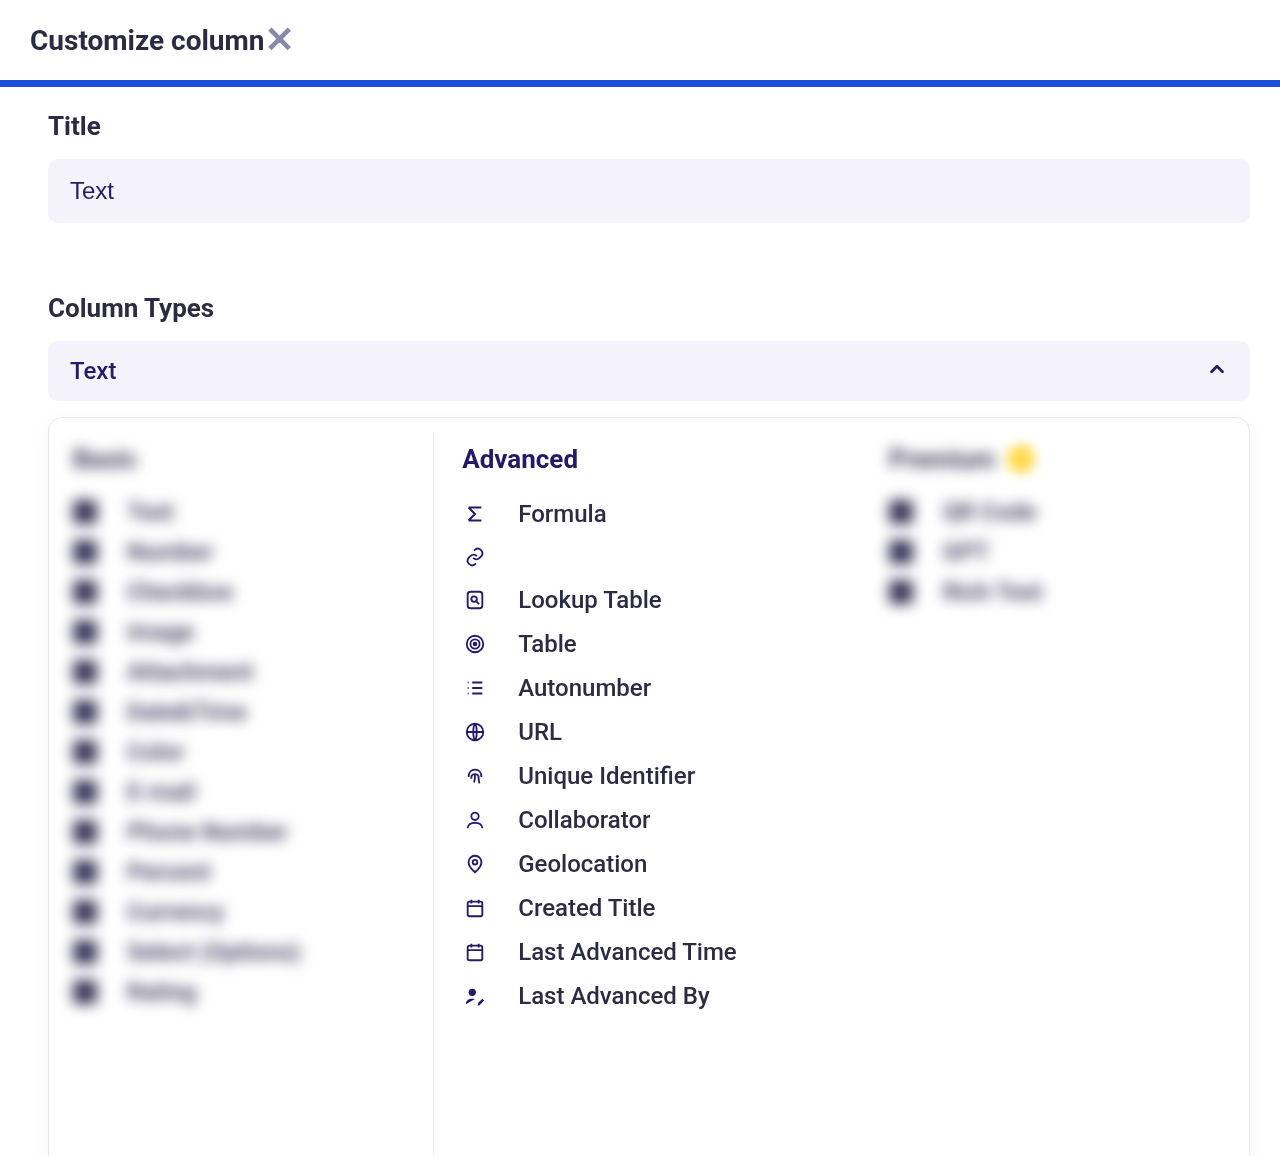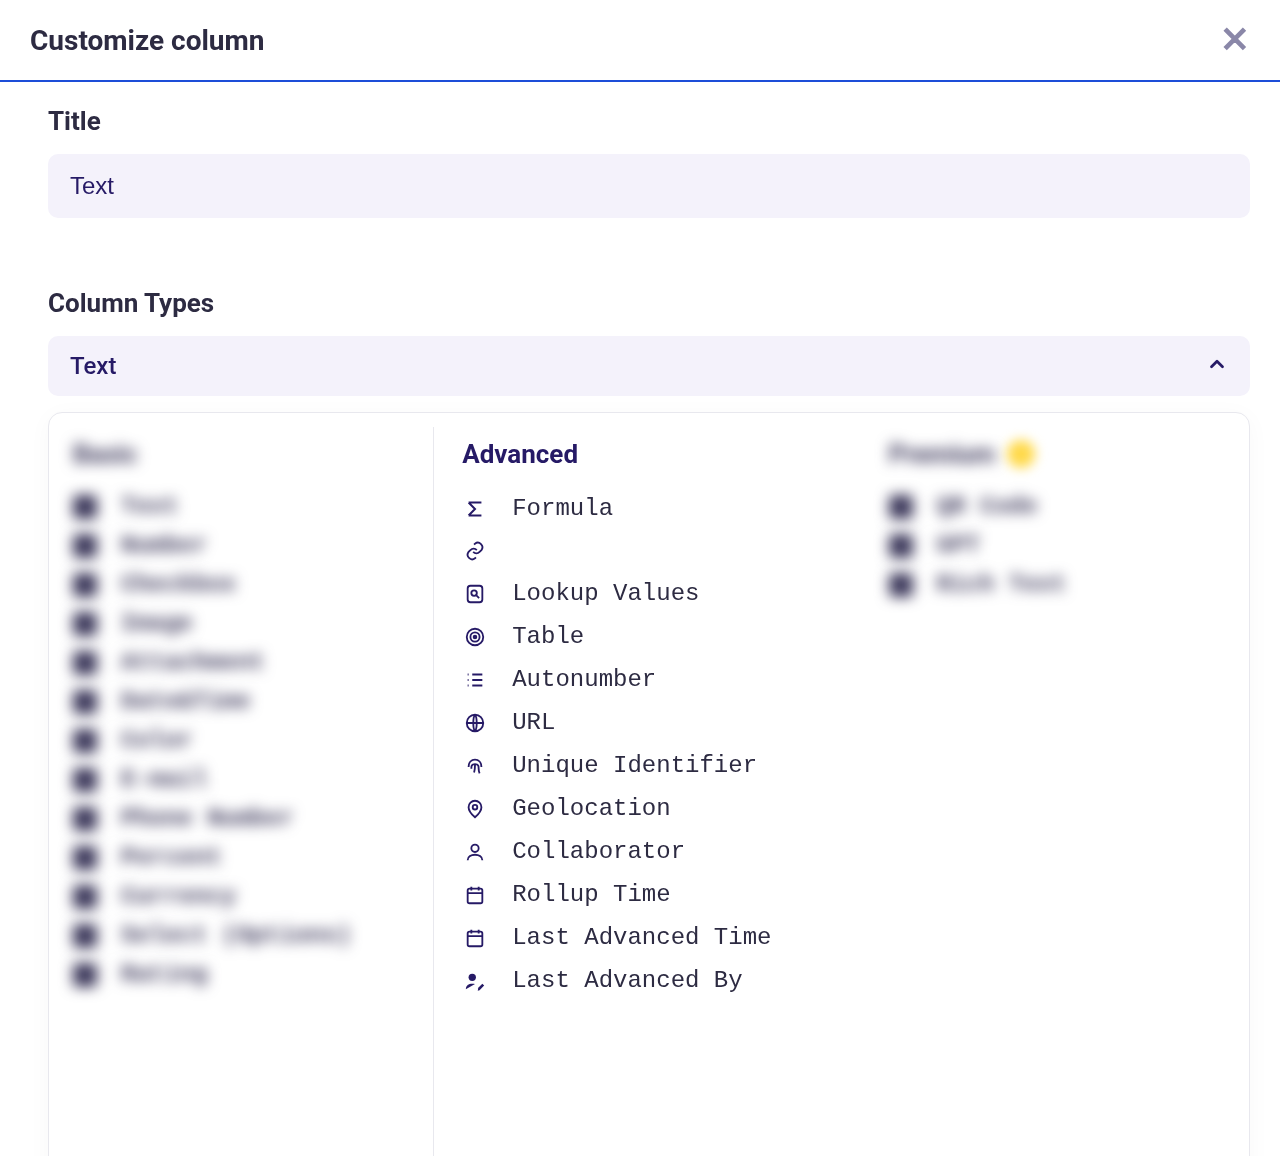--- a/index.html
+++ b/index.html
@@ -12,24 +12,23 @@
     overflow: hidden;
   }
   .modal {
     background: #fff;
     width: 100%;
     height: 100%;
     padding: 0;
   }
   .modal-header {
     display: flex;
-    justify-content: space-between;
     align-items: center;
     padding: 22px 30px 22px 30px;
-    border-bottom: 2px solid #1d4ed8;
+    border-bottom: 7px solid #1d4ed8;
   }
   .modal-title {
     font-size: 28px;
     font-weight: 700;
     color: #2d2b42;
   }
   .close-btn {
     font-size: 36px;
     font-weight: 800;
     color: #8a87a8;
@@ -119,24 +118,23 @@
   .premium-star {
     width: 28px;
     height: 28px;
     background: #ffd94a;
     border-radius: 50%;
     filter: blur(6px);
   }
   .type-item {
     display: flex;
     align-items: center;
-    gap: 24px;
+    gap: 30px;
     padding: 8px 0;
     cursor: pointer;
-    font-family: Liberation Mono, monospace;
   }
   .type-item.blur {
     filter: blur(7px);
     padding: 6px 0;
   }
   .type-icon {
     width: 26px;
     height: 26px;
     display: inline-flex;
     align-items: center;
@@ -265,21 +263,21 @@
             </span>
         </div>
         <div class="type-item">
           <span class="type-icon">
               <svg viewBox="0 0 24 24" fill="none" stroke="#261a66" stroke-width="2">
                 <rect x="4" y="3" width="16" height="18" rx="3"></rect>
                 <circle cx="11" cy="11" r="3"></circle>
                 <path d="M13.5 13.5l3 3"></path>
               </svg>
             </span>
-          <span class="type-label">Lookup Values</span>
+          <span class="type-label">Lookup Table</span>
         </div>
         <div class="type-item">
           <span class="type-icon">
               <svg viewBox="0 0 24 24" fill="none" stroke="#261a66" stroke-width="2">
                 <circle cx="12" cy="12" r="9"></circle>
                 <circle cx="12" cy="12" r="5"></circle>
                 <circle cx="12" cy="12" r="1.5" fill="#261a66"></circle>
               </svg>
             </span>
           <span class="type-label">Table</span>
@@ -305,43 +303,43 @@
           <span class="type-icon">
               <svg viewBox="0 0 24 24" fill="none" stroke="#261a66" stroke-width="2">
                 <path d="M12 11c0 3 0 5-1 8M8 15c0-3 0-5 4-5s4 2 4 5c0 2 0 3 1 5M5 13c0-5 3-8 7-8s7 3 7 8"></path>
               </svg>
             </span>
           <span class="type-label">Unique Identifier</span>
         </div>
         <div class="type-item">
           <span class="type-icon">
               <svg viewBox="0 0 24 24" fill="none" stroke="#261a66" stroke-width="2">
+                <circle cx="12" cy="8" r="4"></circle>
+                <path d="M4 21c0-4 4-6 8-6s8 2 8 6"></path>
+              </svg>
+            </span>
+          <span class="type-label">Collaborator</span>
+        </div>
+        <div class="type-item">
+          <span class="type-icon">
+              <svg viewBox="0 0 24 24" fill="none" stroke="#261a66" stroke-width="2">
                 <path d="M12 21s-7-6-7-11a7 7 0 0 1 14 0c0 5-7 11-7 11z"></path>
                 <circle cx="12" cy="10" r="2.5"></circle>
               </svg>
             </span>
           <span class="type-label">Geolocation</span>
         </div>
         <div class="type-item">
           <span class="type-icon">
               <svg viewBox="0 0 24 24" fill="none" stroke="#261a66" stroke-width="2">
-                <circle cx="12" cy="8" r="4"></circle>
-                <path d="M4 21c0-4 4-6 8-6s8 2 8 6"></path>
-              </svg>
-            </span>
-          <span class="type-label">Collaborator</span>
-        </div>
-        <div class="type-item">
-          <span class="type-icon">
-              <svg viewBox="0 0 24 24" fill="none" stroke="#261a66" stroke-width="2">
                 <rect x="4" y="5" width="16" height="16" rx="2"></rect>
                 <path d="M4 10h16M8 3v4M16 3v4"></path>
               </svg>
             </span>
-          <span class="type-label">Rollup Time</span>
+          <span class="type-label">Created Title</span>
         </div>
         <div class="type-item">
           <span class="type-icon">
               <svg viewBox="0 0 24 24" fill="none" stroke="#261a66" stroke-width="2">
                 <rect x="4" y="5" width="16" height="16" rx="2"></rect>
                 <path d="M4 10h16M8 3v4M16 3v4"></path>
               </svg>
             </span>
           <span class="type-label">Last Advanced Time</span>
         </div>

